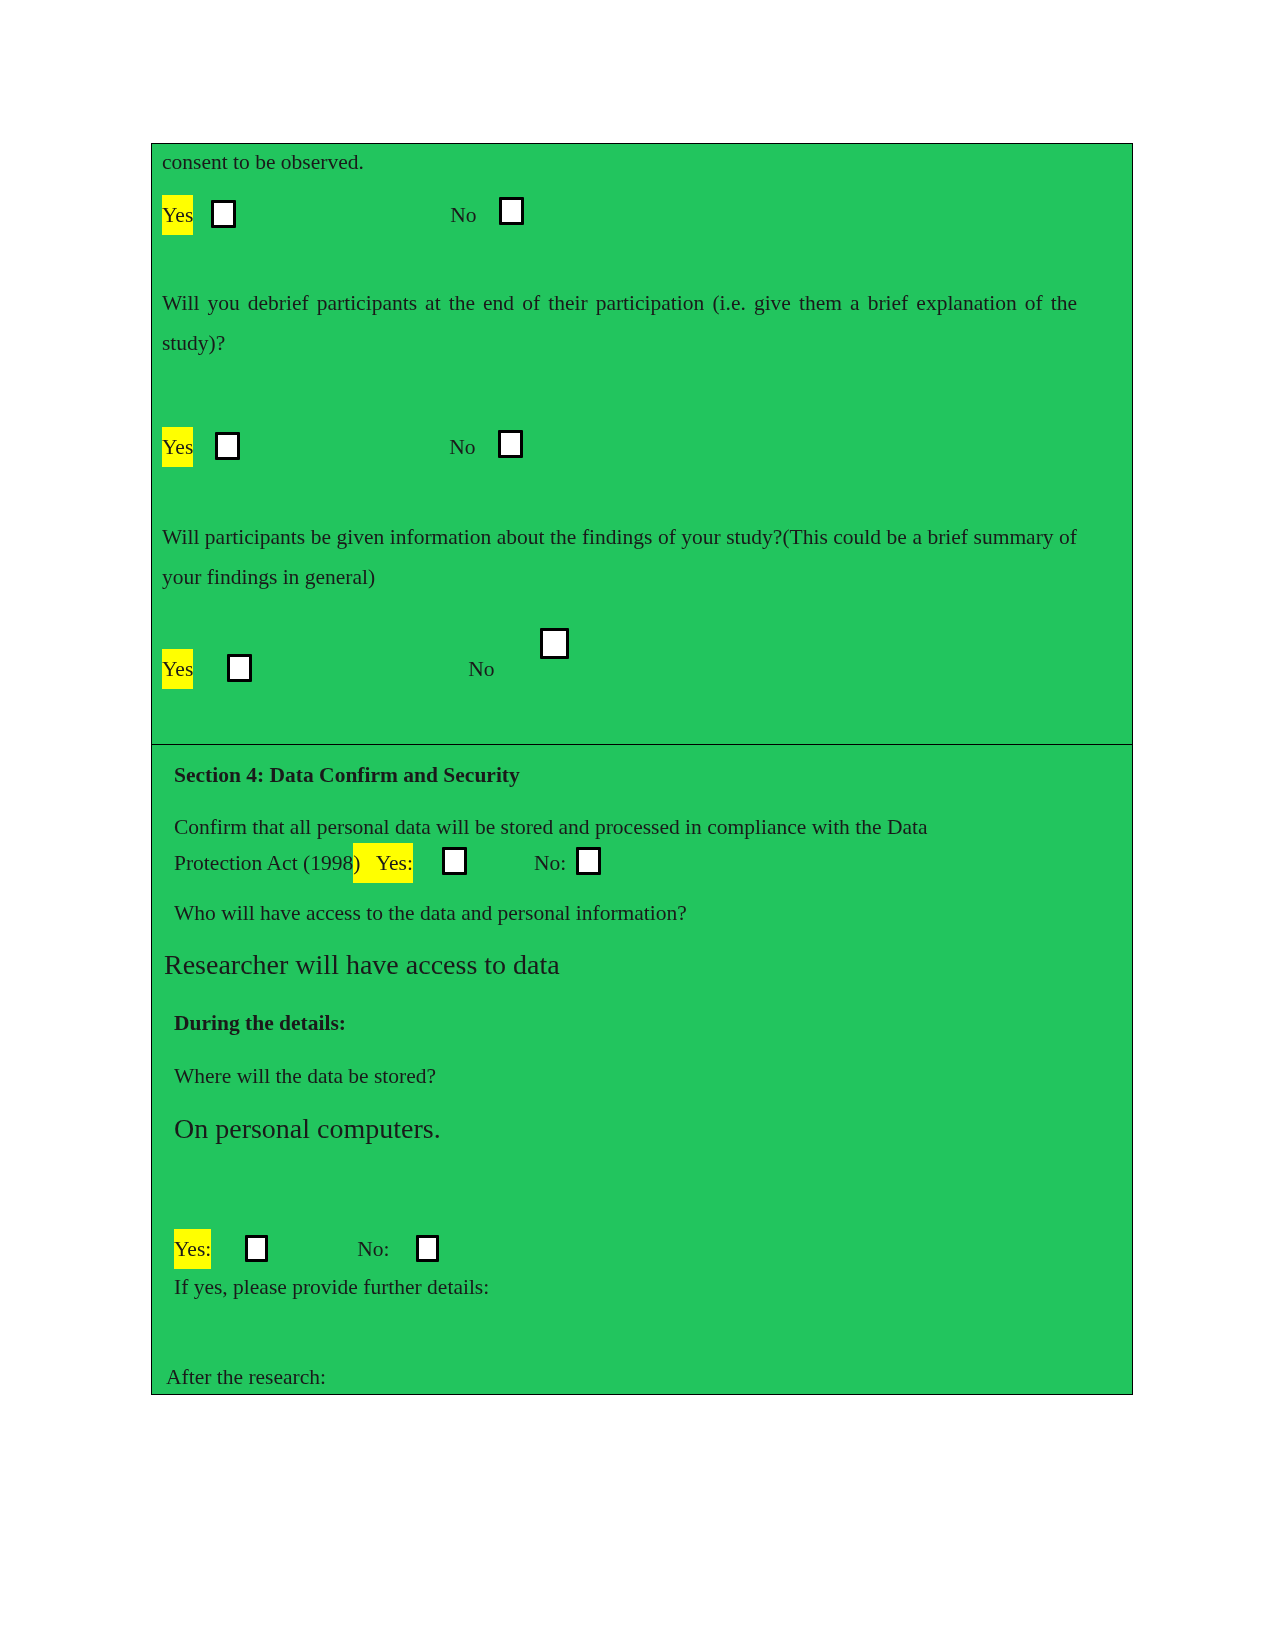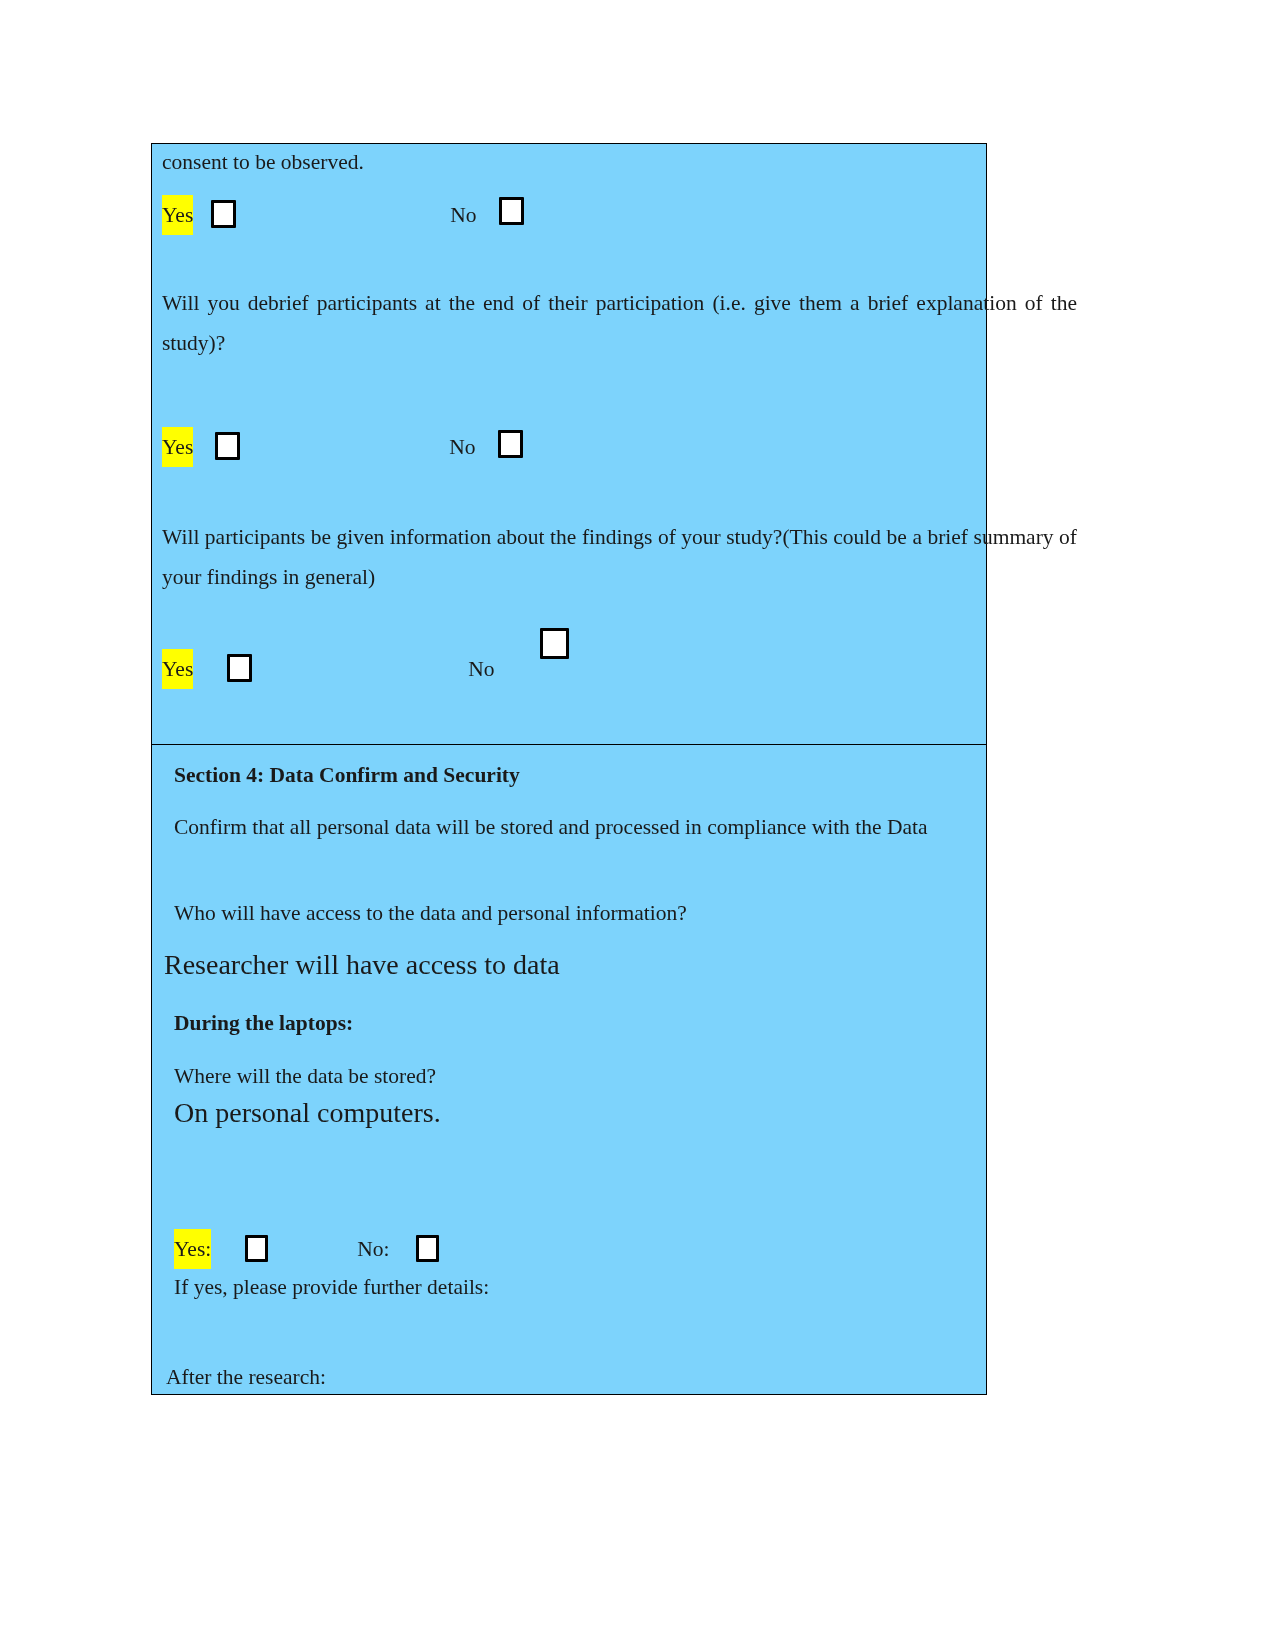--- a/index.html
+++ b/index.html
@@ -21,24 +21,24 @@
     position: absolute;
     left: 0; top: 0;
     width: 1275px;
     height: 1651px;
   }
 
   .doc-table {
     position: absolute;
     left: 151px;
     top: 143px;
-    width: 836px;
+    width: 982px;
     border: 1.4px solid #000;
     box-sizing: border-box;
-    background: #7dd3fc;
+    background: #22c55e;
     font-family: Liberation Serif, serif;
   }
 
   .cell {
     box-sizing: border-box;
     padding: 0;
   }
   .cell-top {
     padding: 0 14px 0 0;
     height: 600px;
@@ -130,30 +130,36 @@
       <span class="cbx abs" style="left:388px; top:484px; width:29px; height:31px;"></span>
 
     </div>
 
     <div class="cell cell-bottom">
 
       <div class="abs p bold" style="left:22px; top:10px;">Section 4: Data Confirm and Security</div>
 
       <div class="abs p just" style="left:22px; top:62px; width:888px; white-space:normal;">Confirm that all personal data will be stored and processed in compliance with the Data</div>
 
+      <div class="abs" style="left:22px; top:98px;">
+        <span class="p" style="display:inline-block;">Protection Act (1998</span><span class="p hl" style="display:inline-block; white-space:pre;">)   Yes:</span>
+        <span class="cbx" style="margin-left:25px; vertical-align:-5px;"></span>
+        <span class="p" style="display:inline-block; margin-left:63px;">No:</span>
+        <span class="cbx" style="margin-left:6px; vertical-align:-5px;"></span>
+      </div>
 
       <div class="abs p" style="left:22px; top:148px;">Who will have access to the data and personal information?</div>
 
       <div class="abs p big" style="left:12px; top:200px;">Researcher will have access to data</div>
 
-      <div class="abs p bold" style="left:22px; top:258px;">During the laptops:</div>
+      <div class="abs p bold" style="left:22px; top:258px;">During the details:</div>
 
       <div class="abs p" style="left:22px; top:311px;">Where will the data be stored?</div>
 
-      <div class="abs p big" style="left:22px; top:348px;">On personal computers.</div>
+      <div class="abs p big" style="left:22px; top:364px;">On personal computers.</div>
 
 
       <div class="abs" style="left:22px; top:484px;">
         <span class="p hl" style="display:inline-block;">Yes:</span>
         <span class="cbx cbx-sm" style="margin-left:30px; vertical-align:-6px;"></span>
         <span class="p" style="display:inline-block; margin-left:85px;">No:</span>
         <span class="cbx cbx-sm" style="margin-left:22px; vertical-align:-6px;"></span>
       </div>
 
       <div class="abs p" style="left:22px; top:522px;">If yes, please provide further details:</div>

